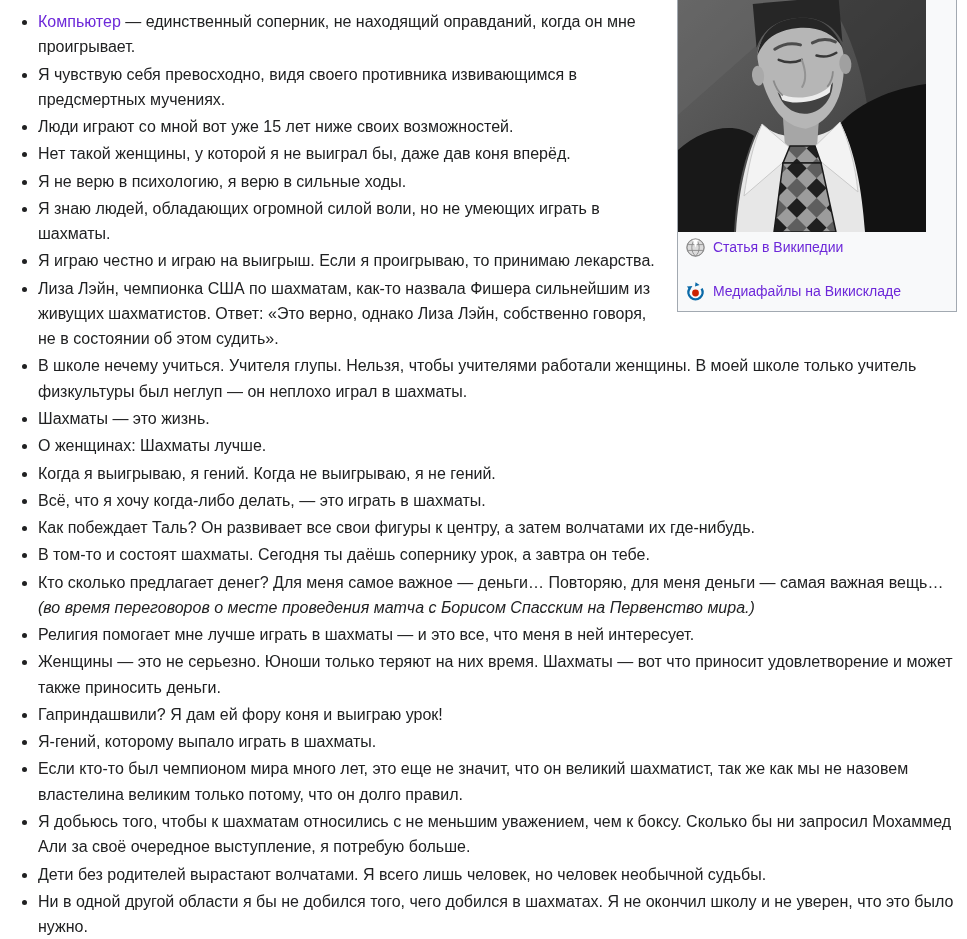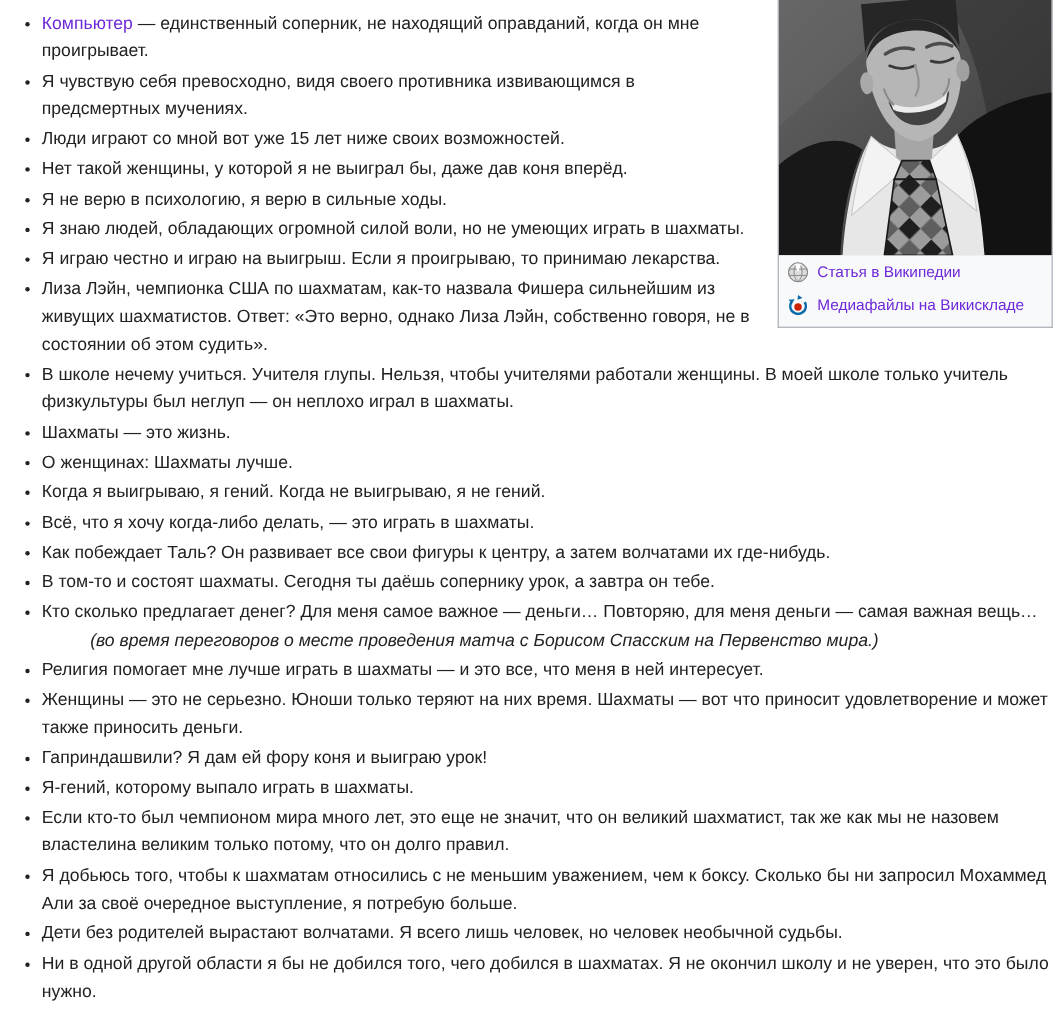--- a/index.html
+++ b/index.html
@@ -12,57 +12,57 @@
   .page {
     width: 967px;
     min-height: 939px;
     box-sizing: border-box;
     overflow: hidden;
     background: #ffffff;
   }
   
   .infobox {
     float: right;
-    width: 250px;
+    width: 280px;
     margin: 0 10px 14px 18px;
     border: 1px solid #a2a9b1;
     border-top: none;
     background: #f8f9fa;
     box-sizing: border-box;
   }
   .infobox .photo { display: block; line-height: 0; }
   .infobox .photo svg { display: block; }
   .infobox-row {
     display: flex;
     align-items: center;
     gap: 8px;
     padding: 6px 8px 5px 8px;
     font-size: 14px;
     line-height: 1.35;
   }
   .infobox-row:first-of-type { padding-top: 9px; }
-  .infobox-row:last-of-type { padding-bottom: 10px; }
+  .infobox-row:last-of-type { padding-bottom: 10px; margin-top: 14px; }
   .ibx-icon { flex: 0 0 auto; width: 19px; height: 19px; line-height: 0; }
   a.wlink, .infobox-row a {
     color: #6d28d9;
     text-decoration: none;
     cursor: pointer;
   }
   
   ul.quotes {
     margin: 0;
     padding: 9px 10px 12px 38px;
     list-style: disc outside;
   }
   ul.quotes li {
     margin: 0 0 2px 0;
     font-size: 16px;
     line-height: 1.58;
   }
-  ul.quotes li i { font-style: italic; margin-left: 44px; }
+  ul.quotes li i { font-style: italic; }
 </style>
 </head>
 <body>
 
 <div class="page">
 
   <div class="infobox">
     <div class="photo">
 
       <svg width="248" height="232" viewBox="0 0 248 232">

